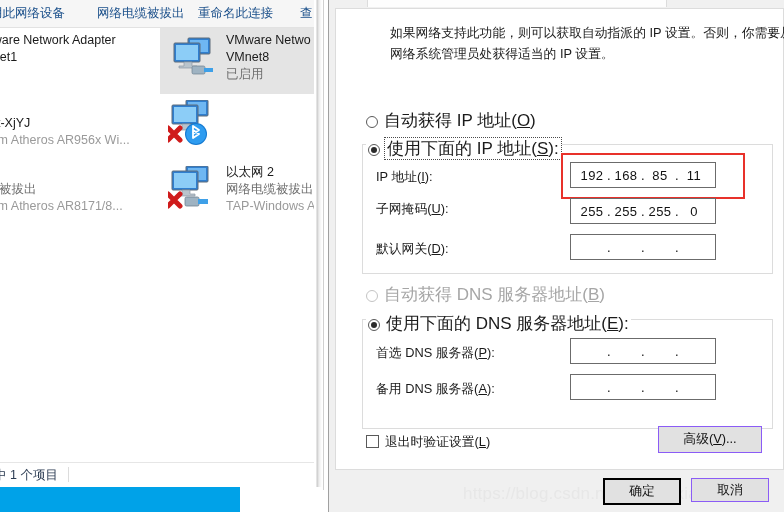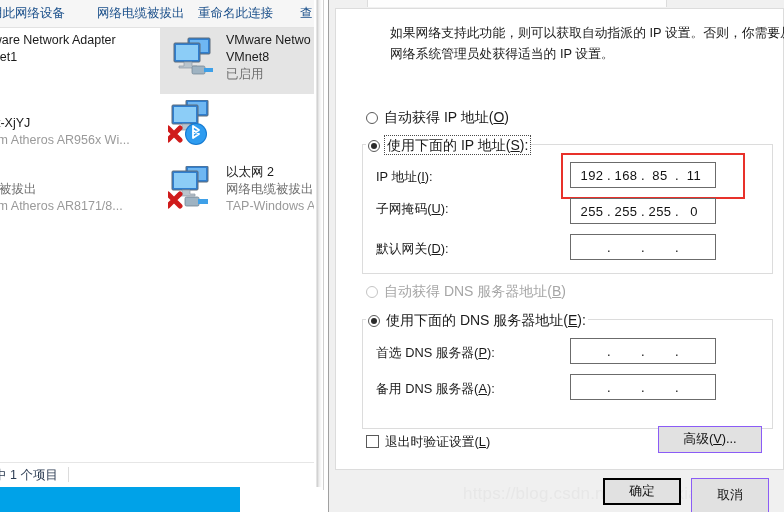--- a/index.html
+++ b/index.html
@@ -95,21 +95,21 @@
   }
   .dlg-page {
     position: absolute; left: 6px; top: 8px; width: 449px; height: 462px;
     background: #ffffff; border: 1px solid #dcdcdc; box-sizing: border-box;
   }
   .dlg-desc {
     position: absolute; left: 18px; top: 13px; width: 404px;
     font-size: 12.8px; line-height: 21px; color: #1a1a1a; margin-left: 36px;
   }
 
-  .radio-row { position: absolute; font-size: 14px; color: #1a1a1a; white-space: nowrap; }
+  .radio-row { position: absolute; font-size: 17px; color: #1a1a1a; white-space: nowrap; }
   .radio {
     display: inline-block; width: 12px; height: 12px; border-radius: 50%;
     border: 1px solid #5a5a5a; background: #fff; vertical-align: -2px; margin-right: 6px;
     position: relative; box-sizing: border-box;
   }
   .radio.checked::after {
     content: ""; position: absolute; left: 2px; top: 2px; width: 6px; height: 6px;
     border-radius: 50%; background: #2b2b2b;
   }
   .radio.disabled { border-color: #c4c4c4; }
@@ -391,19 +391,19 @@
 
     </div>
 
     <div class="dlg-footer"></div>
 
     <div class="watermark" style="left:134px; top:484px;">https://blog.csdn.net/laozaoxiaowanzi</div>
 
     <div class="btn default" style="left:274px; top:478px; width:78px; height:27px;">
       <span>确定</span>
     </div>
-    <div class="btn" style="left:362px; top:478px; width:78px; height:35px;">
+    <div class="btn" style="left:362px; top:478px; width:78px; height:24px;">
       <span>取消</span>
     </div>
 
   </div>
 
 </div>
 
 </body></html>

